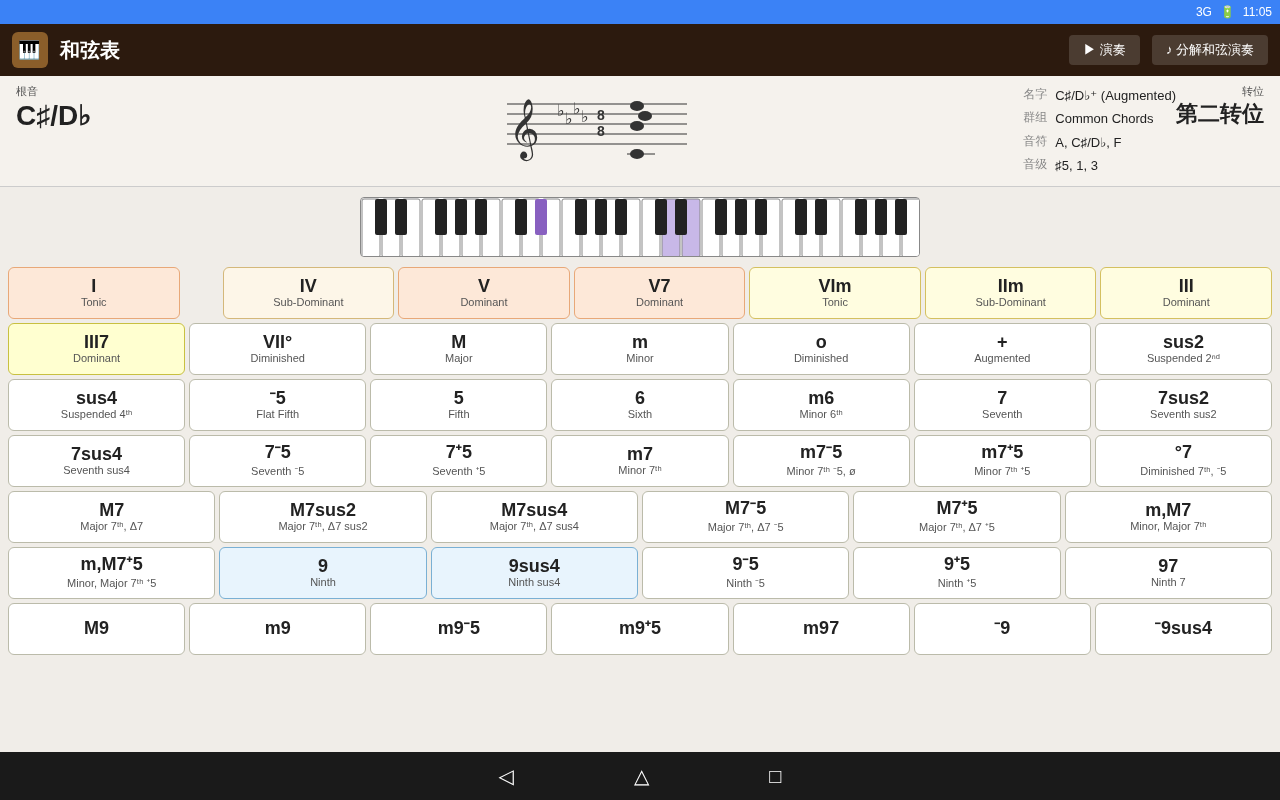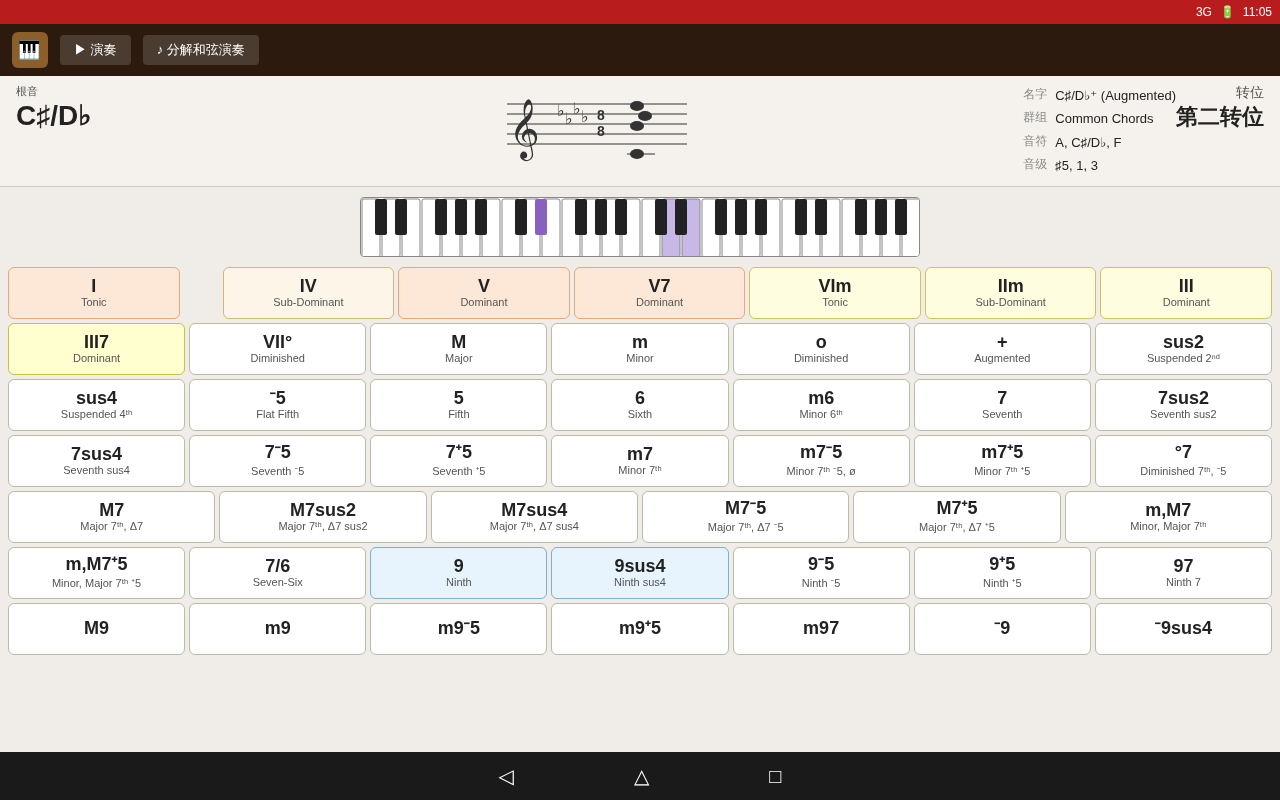--- a/index.html
+++ b/index.html
@@ -1,20 +1,20 @@
 <!DOCTYPE html>
 <html><head>
   <meta charset="utf-8">
   <style>
     * { box-sizing: border-box; margin: 0; padding: 0; }
     body { width: 1280px; height: 800px; background: #f0ede8; font-family: 'Arial', sans-serif; overflow: hidden; }
 
     
     #status-bar {
-      width: 100%; height: 24px; background: #b91c1c;
+      width: 100%; height: 24px; background: #3b82f6;
       display: flex; align-items: center; justify-content: flex-end;
       padding: 0 8px; color: white; font-size: 12px; gap: 8px;
     }
 
     
     #top-bar {
       width: 100%; height: 52px; background: #2c1a0e;
       display: flex; align-items: center; padding: 0 12px; gap: 12px;
     }
     #app-icon {
@@ -38,21 +38,21 @@
     #root-label { font-size: 11px; color: #555; }
     #root-note { font-size: 28px; font-weight: bold; color: #222; }
     #music-notation {
       flex: 1; display: flex; justify-content: center; align-items: center;
     }
     #chord-info { margin-left: 16px; font-size: 14px; line-height: 1.8; }
     .info-row { display: flex; gap: 8px; }
     .info-key { color: #888; font-size: 12px; }
     .info-val { color: #222; font-size: 13px; font-weight: 500; }
     #inversion-section { margin-left: auto; text-align: right; }
-    #inv-label { font-size: 14px; color: #555; }
+    #inv-label { font-size: 11px; color: #555; }
     #inv-value { font-size: 22px; font-weight: bold; color: #222; text-align: right; }
 
     
     #piano-container {
       display: flex; justify-content: center; padding: 10px 0 6px;
       background: #f0ede8;
     }
     #piano {
       position: relative; width: 560px; height: 60px;
       background: #fff; border: 1px solid #888; border-radius: 4px; overflow: hidden;
@@ -92,20 +92,21 @@
 <body>
 
 <div id="status-bar">
   <span>3G</span>
   <span>🔋</span>
   <span>11:05</span>
 </div>
 
 <div id="top-bar">
   <div id="app-icon">🎹</div>
+  <span id="app-title">和弦表</span>
   <button class="top-btn">▶ 演奏</button>
   <button class="top-btn">♪ 分解和弦演奏</button>
 </div>
 
 <div id="info-section">
   <div style="min-width:140px;">
     <div id="root-label">根音</div>
     <div id="root-note">C♯/D♭</div>
   </div>
 
@@ -365,24 +366,20 @@
       <div class="chord-cell ">
         <div class="chord-name">m,M7</div>
         <div class="chord-type">Minor, Major 7ᵗʰ</div>
       </div>
     </div>
     <div class="chord-row">
       <div class="chord-cell ">
         <div class="chord-name">m,M7⁺5</div>
         <div class="chord-type">Minor, Major 7ᵗʰ ⁺5</div>
       </div>
-      <div class="chord-cell ">
-        <div class="chord-name">7/6</div>
-        <div class="chord-type">Seven-Six</div>
-      </div>
       <div class="chord-cell blue-bg">
         <div class="chord-name">9</div>
         <div class="chord-type">Ninth</div>
       </div>
       <div class="chord-cell blue-bg">
         <div class="chord-name">9sus4</div>
         <div class="chord-type">Ninth sus4</div>
       </div>
       <div class="chord-cell ">
         <div class="chord-name">9⁻5</div>

